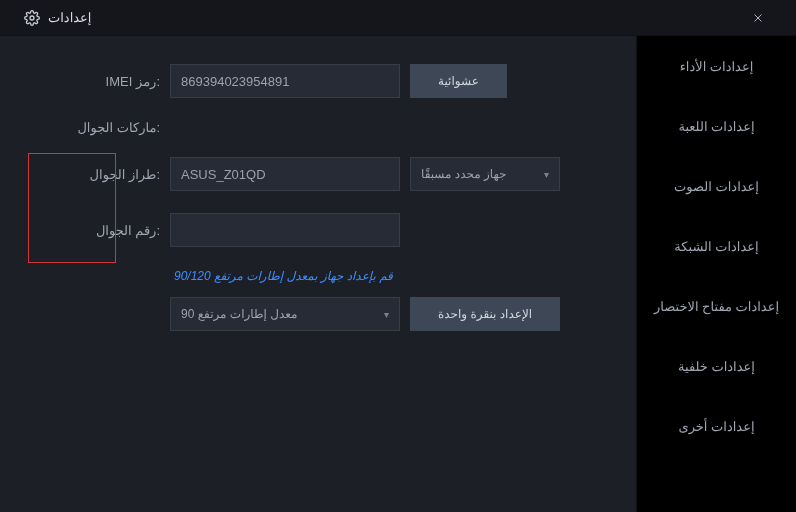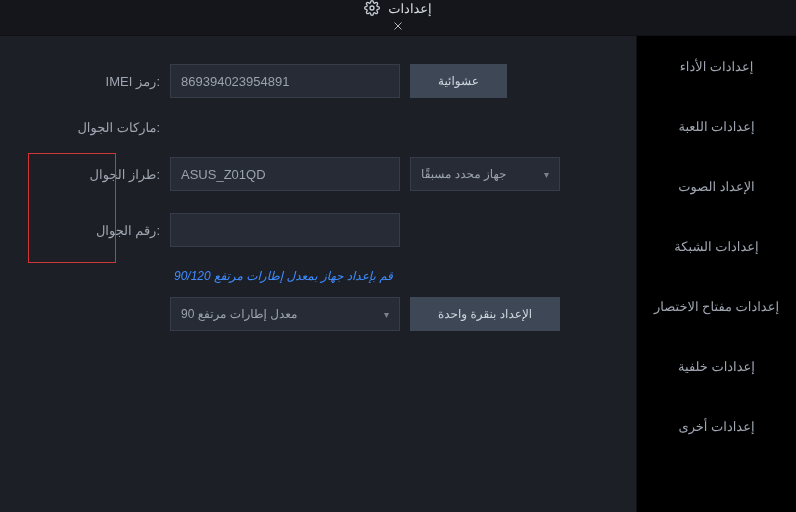--- a/index.html
+++ b/index.html
@@ -14,21 +14,20 @@
 }
 .titlebar {
   height: 36px;
   background: #14161b;
   display: flex;
   align-items: center;
   justify-content: space-between;
   padding: 0 24px;
   border-bottom: 1px solid #0f1115;
   direction: ltr;
-  flex-direction: column;
 }
 .titlebar-left {
   display: flex;
   align-items: center;
   gap: 8px;
 }
 .titlebar-title {
   font-size: 13px;
   color: #d6dce3;
 }
@@ -177,21 +176,21 @@
 
 <div class="main">
   <div class="sidebar">
     <div class="sidebar-item">
         <span>إعدادات الأداء</span>
       </div>
     <div class="sidebar-item">
         <span>إعدادات اللعبة</span>
       </div>
     <div class="sidebar-item">
-        <span>الإعداد الصوت</span>
+        <span>إعدادات الصوت</span>
       </div>
     <div class="sidebar-item">
         <span>إعدادات الشبكة</span>
       </div>
     <div class="sidebar-item">
         <span>إعدادات مفتاح الاختصار</span>
       </div>
     <div class="sidebar-item">
         <span>إعدادات خلفية</span>
       </div>

